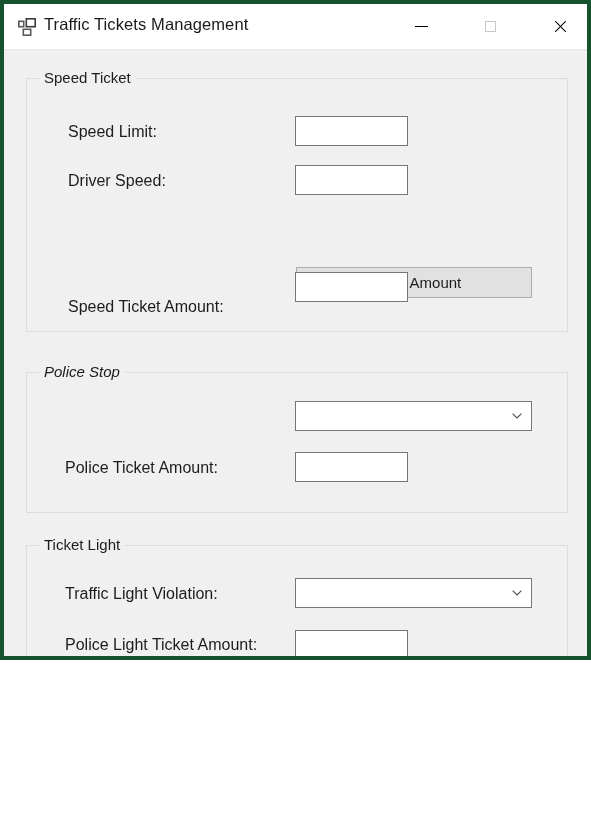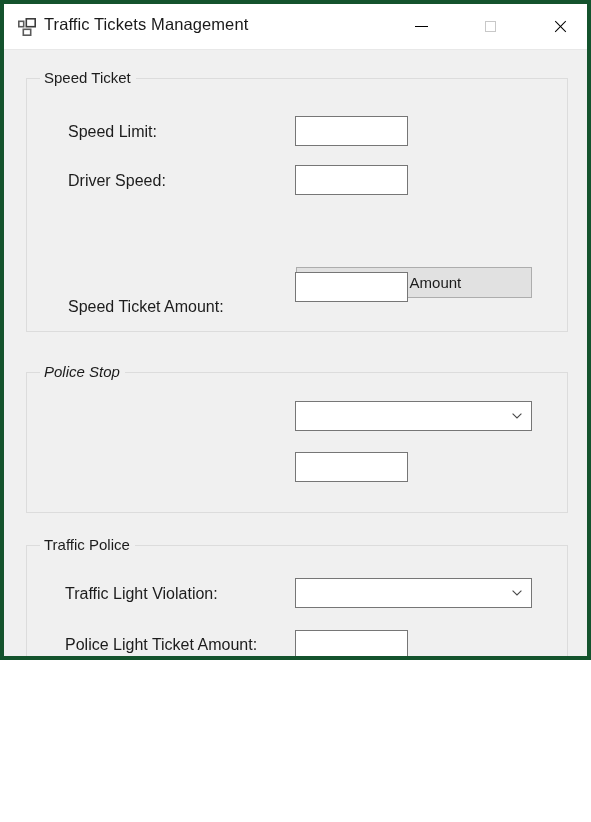--- a/index.html
+++ b/index.html
@@ -262,24 +262,25 @@
       <div class="gb-title">Police Stop</div>
     </div>
 
     <div class="combobox" style="left:291px; top:351px;">
       <span class="combo-value"></span>
       <svg class="chevron-down-icon" viewBox="0 0 10 6" xmlns="http://www.w3.org/2000/svg">
         <path d="M0.6 0.6 L5 5 L9.4 0.6" stroke="#4a4a4a" stroke-width="1.1" fill="none"></path>
       </svg>
     </div>
 
+    <div class="field-label" style="left:61px; top:409px;">Police Ticket Amount:</div>
     <input class="textbox" style="left: 291px; top: 402px;" type="text" value="">
 
     <div class="groupbox" id="gb-light">
-      <div class="gb-title">Traffic Police</div>
+      <div class="gb-title">Ticket Light</div>
     </div>
 
     <div class="field-label" style="left:61px; top:535px;">Traffic Light Violation:</div>
     <div class="combobox" style="left:291px; top:528px;">
       <span class="combo-value"></span>
       <svg class="chevron-down-icon" viewBox="0 0 10 6" xmlns="http://www.w3.org/2000/svg">
         <path d="M0.6 0.6 L5 5 L9.4 0.6" stroke="#4a4a4a" stroke-width="1.1" fill="none"></path>
       </svg>
     </div>
 

